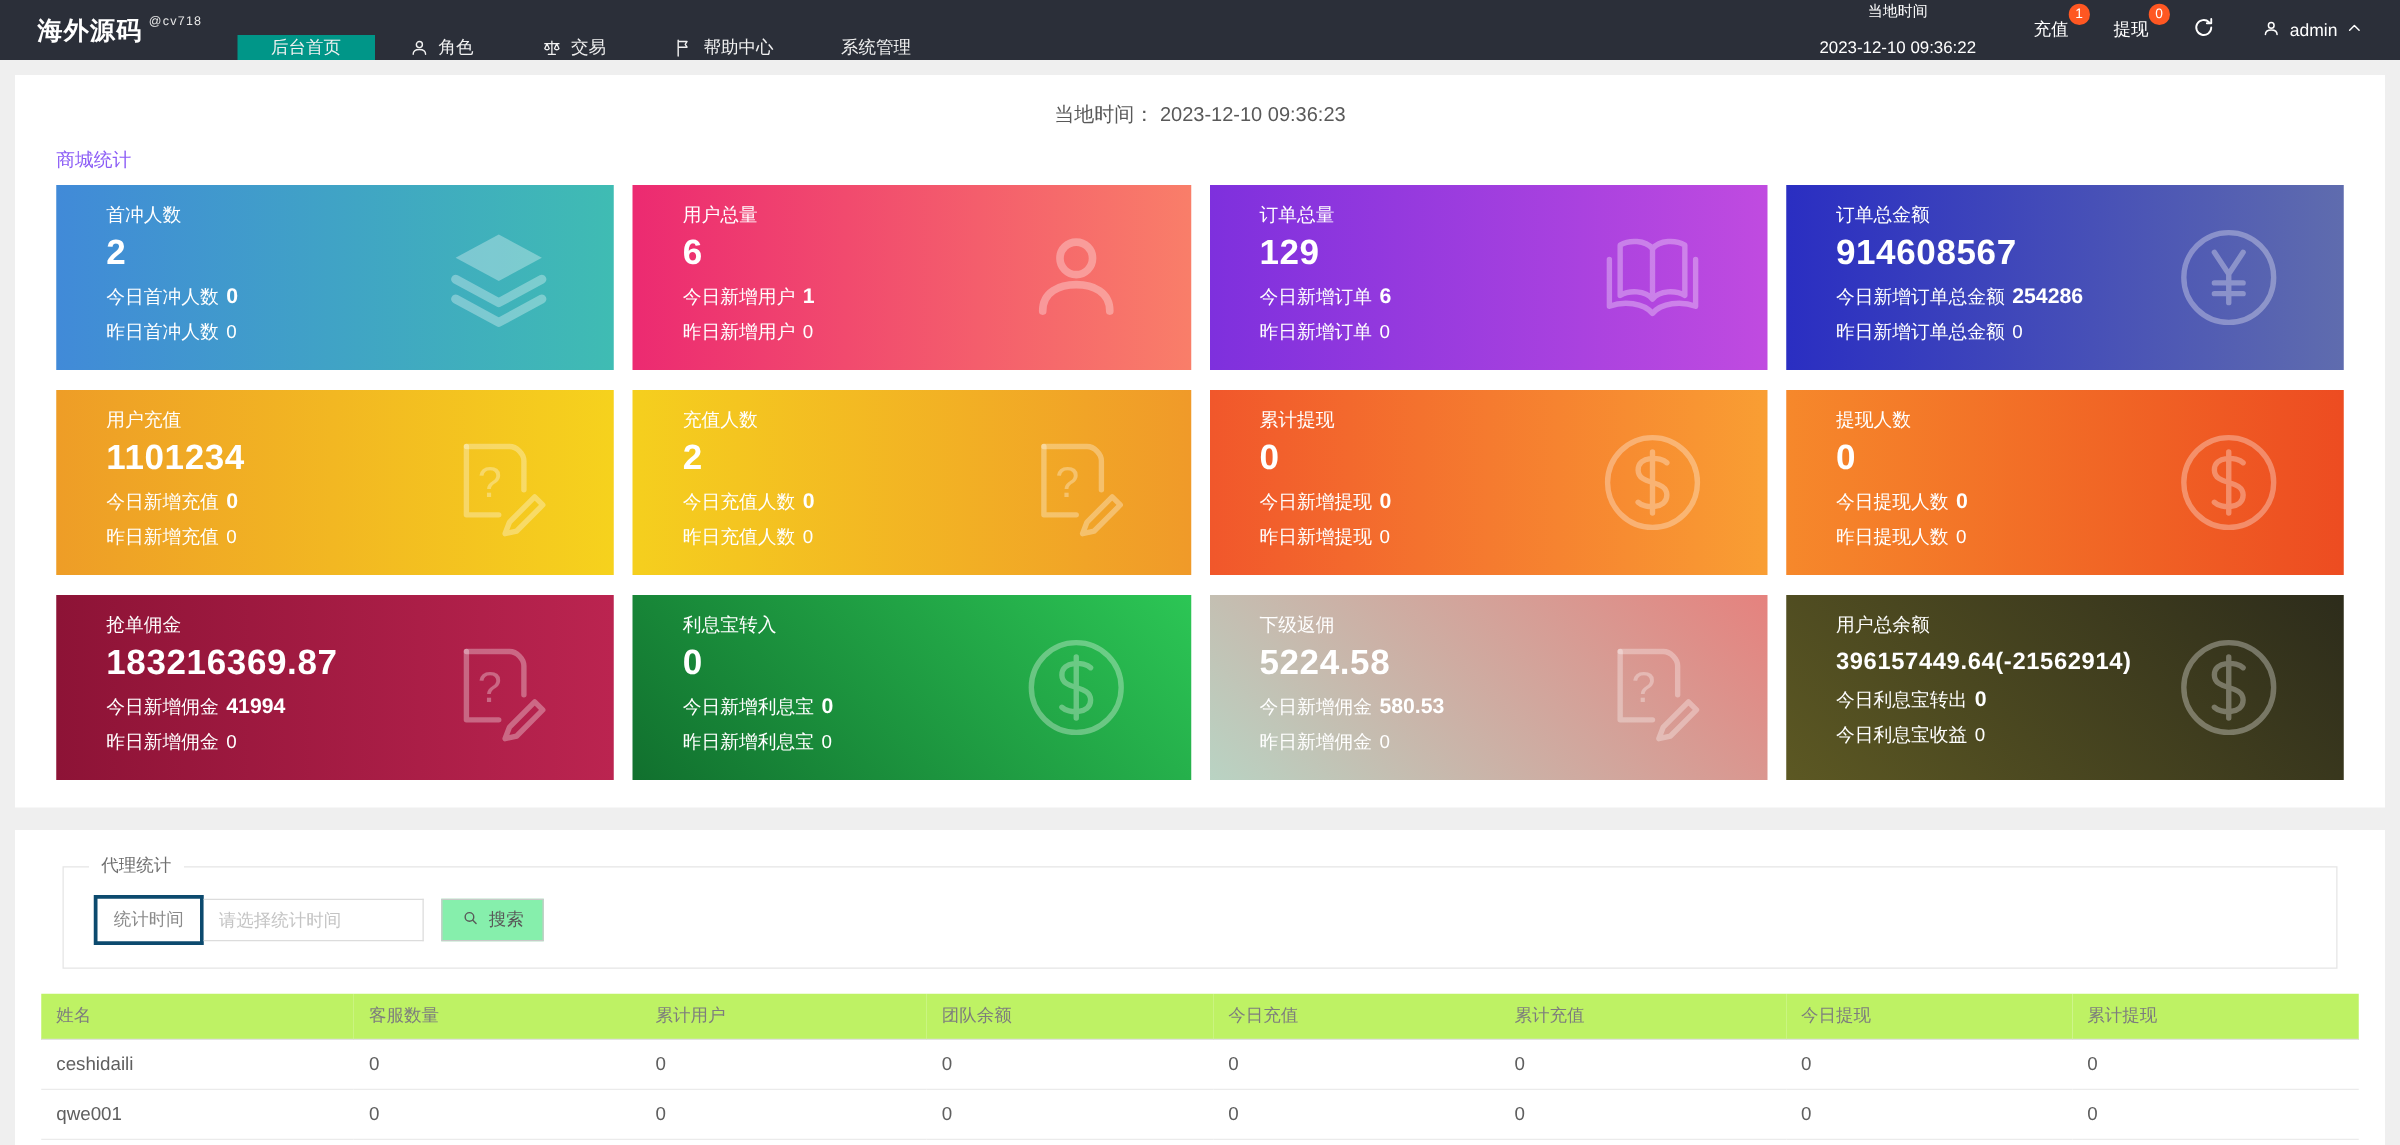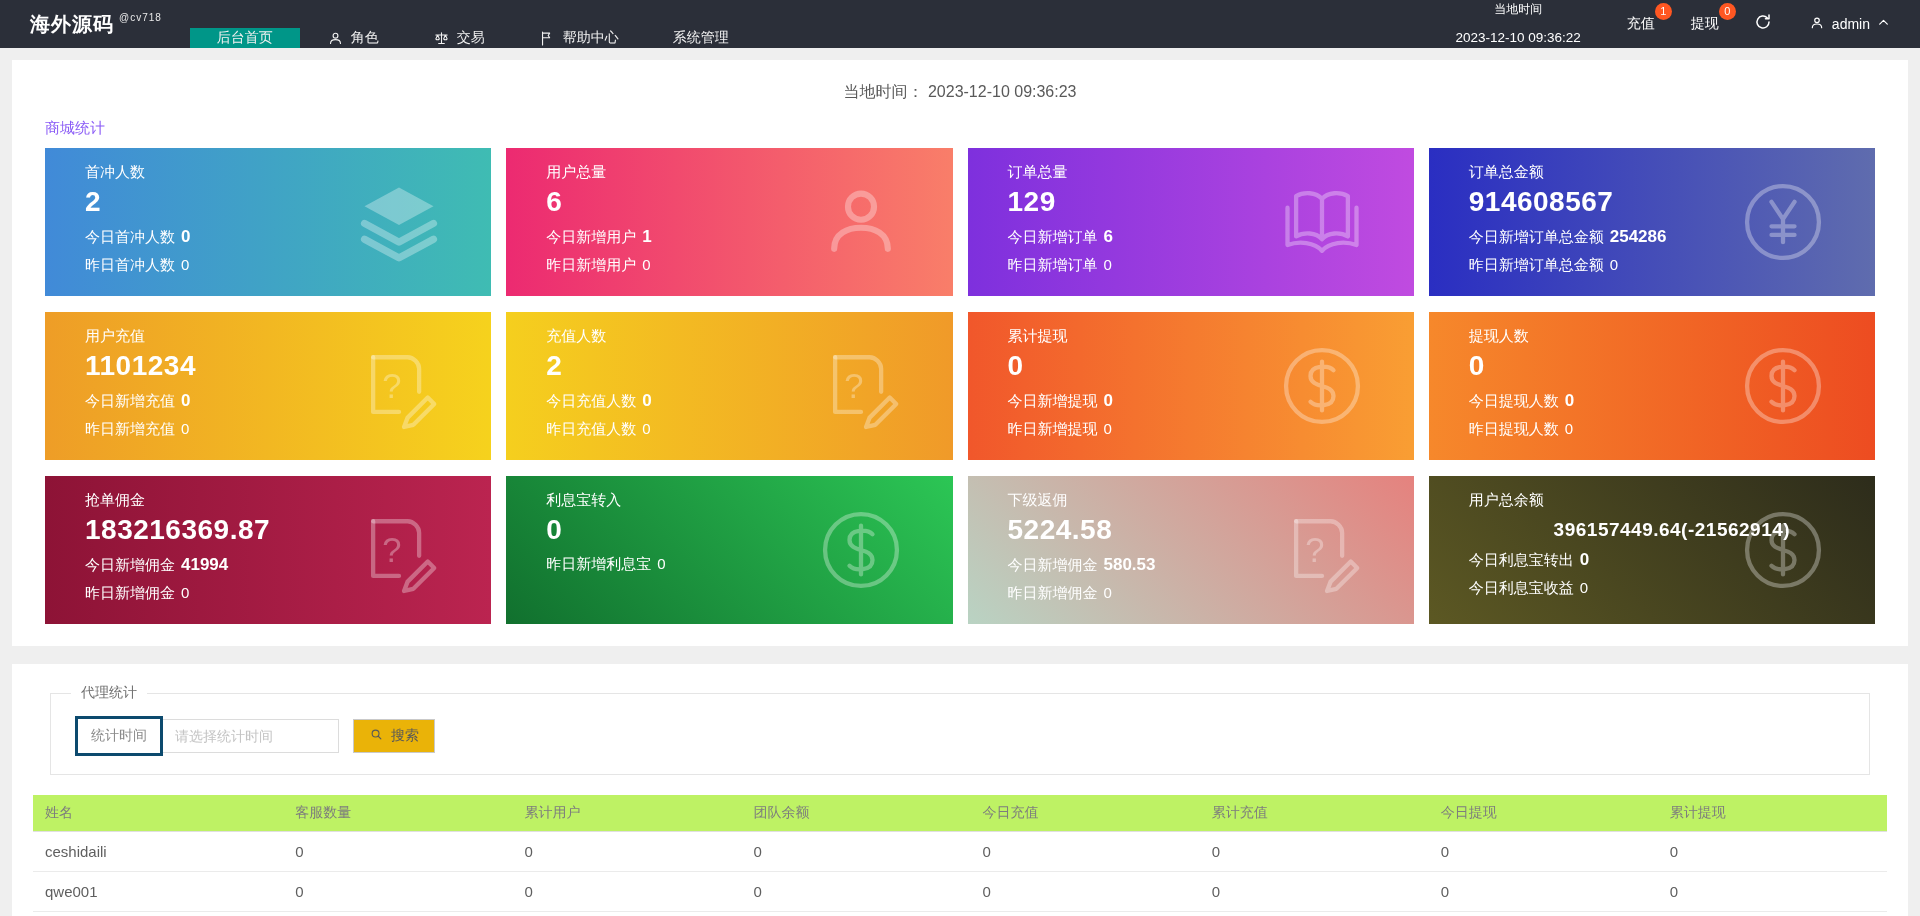--- a/index.html
+++ b/index.html
@@ -31,38 +31,38 @@
   .chev svg { width:13px; height:13px; }
 
   
   .panel1 { margin:12px 12px 0; background:#fff; padding:22px 0 22px; }
   .center-time { text-align:center; font-size:16px; color:#595959; }
   .section-label { margin:16px 33px 10px; font-size:15px; color:#8b5cf6; }
   .cards { margin:0 33px; display:grid; grid-template-columns:repeat(4,1fr); gap:16px 15px; }
   .card { position:relative; height:148px; color:#fff; padding:15px 0 0 40px; overflow:hidden; }
   .card-title { font-size:15px; }
   .card-value { font-size:28px; font-weight:bold; margin-top:4px; letter-spacing:.5px; }
-  .card-value.small { font-size:19px; margin-top:9px;text-align:center; }
+  .card-value.small { font-size:19px; margin-top:9px; }
   .card-line { font-size:15px; margin-top:9px; }
   .card-line .lv { font-weight:bold; font-size:17px; margin-left:6px; }
   .card-line.second .lv { font-weight:normal; font-size:15px; }
   .card-icon { position:absolute; right:46px; top:50%; transform:translateY(-50%);
                width:92px; height:92px; color:rgba(255,255,255,.32); }
   .card-icon svg { width:100%; height:100%; display:block; }
 
   
   .panel2 { margin:18px 12px 0; background:#fff; padding:20px 0 40px; height:400px; }
   .agent-fieldset { margin:0 38px; border:1px solid #e5e5e5; padding:14px 12px 18px; }
   .agent-fieldset legend { font-size:14px; color:#6f6f6f; padding:0 10px; margin-left:8px; }
   .filter-row { display:flex; align-items:center; margin-left:12px; }
   .filter-label { border:3px solid #0c4a6e; padding:8px 13px; font-size:14px; color:#8a8a8a; background:#fff; }
   .filter-input { border:1px solid #dcdcdc; border-left:none; padding:8px 12px; font-size:14px; width:176px; color:#333; outline:none; font-family:inherit; }
   .filter-input::placeholder { color:#c4c4c4; }
   .search-btn { margin-left:14px; display:flex; align-items:flex-end; gap:7px; border:1px solid #c9c9c9;
-                background:#eab308; padding:7px 15px; font-size:14px; color:#595959; cursor:pointer; font-family:inherit; }
+                background:#86efac; padding:7px 15px; font-size:14px; color:#595959; cursor:pointer; font-family:inherit; }
   .search-btn svg { width:15px; height:15px; }
   .agent-table { margin:20px 21px 0; width:calc(100% - 42px); border-collapse:collapse; table-layout:fixed; }
   .agent-table th { background:#bef264; font-weight:normal; text-align:left; font-size:14px; color:#7d7d7d;
                     padding:9px 12px; border-bottom:1px solid #e0e0e0; }
   .agent-table td { font-size:15px; color:#5f5f5f; padding:11px 12px; border-bottom:1px solid #ebebeb; background:#fff; }
 </style>
 </head>
 <body>
 
 <div class="navbar">
@@ -297,20 +297,23 @@
             <path d="M14 12v38h18"></path>
             <path d="M38 54l14-14 4.5 4.5L42 59l-6.5 1.5L38 54z"></path>
             <text x="27" y="40" font-size="24" fill="currentColor" stroke="none" text-anchor="middle" font-family="Liberation Sans,sans-serif">?</text>
           </svg>
         </div>
   </div>
 
   <div class="card" style="background: linear-gradient(45deg, rgb(17, 112, 46), rgb(44, 198, 85));">
     <div class="card-title">利息宝转入</div>
     <div class="card-value">0</div>
+    <div class="card-line first">
+      <span>今日新增利息宝</span><span class="lv">0</span>
+    </div>
     <div class="card-line second">
       <span>昨日新增利息宝</span><span class="lv">0</span>
     </div>
     <div class="card-icon">
           <svg viewBox="0 0 64 64" fill="none" stroke="currentColor" stroke-linecap="round" stroke-linejoin="round" stroke-width="3">
             <circle cx="32" cy="32" r="25"></circle>
             <path d="M32 15v34M40 21c-3.5-3.5-16-4-16 4 0 9 16 5 16 14 0 8-12.5 7.5-16 4"></path>
           </svg>
         </div>
   </div>

